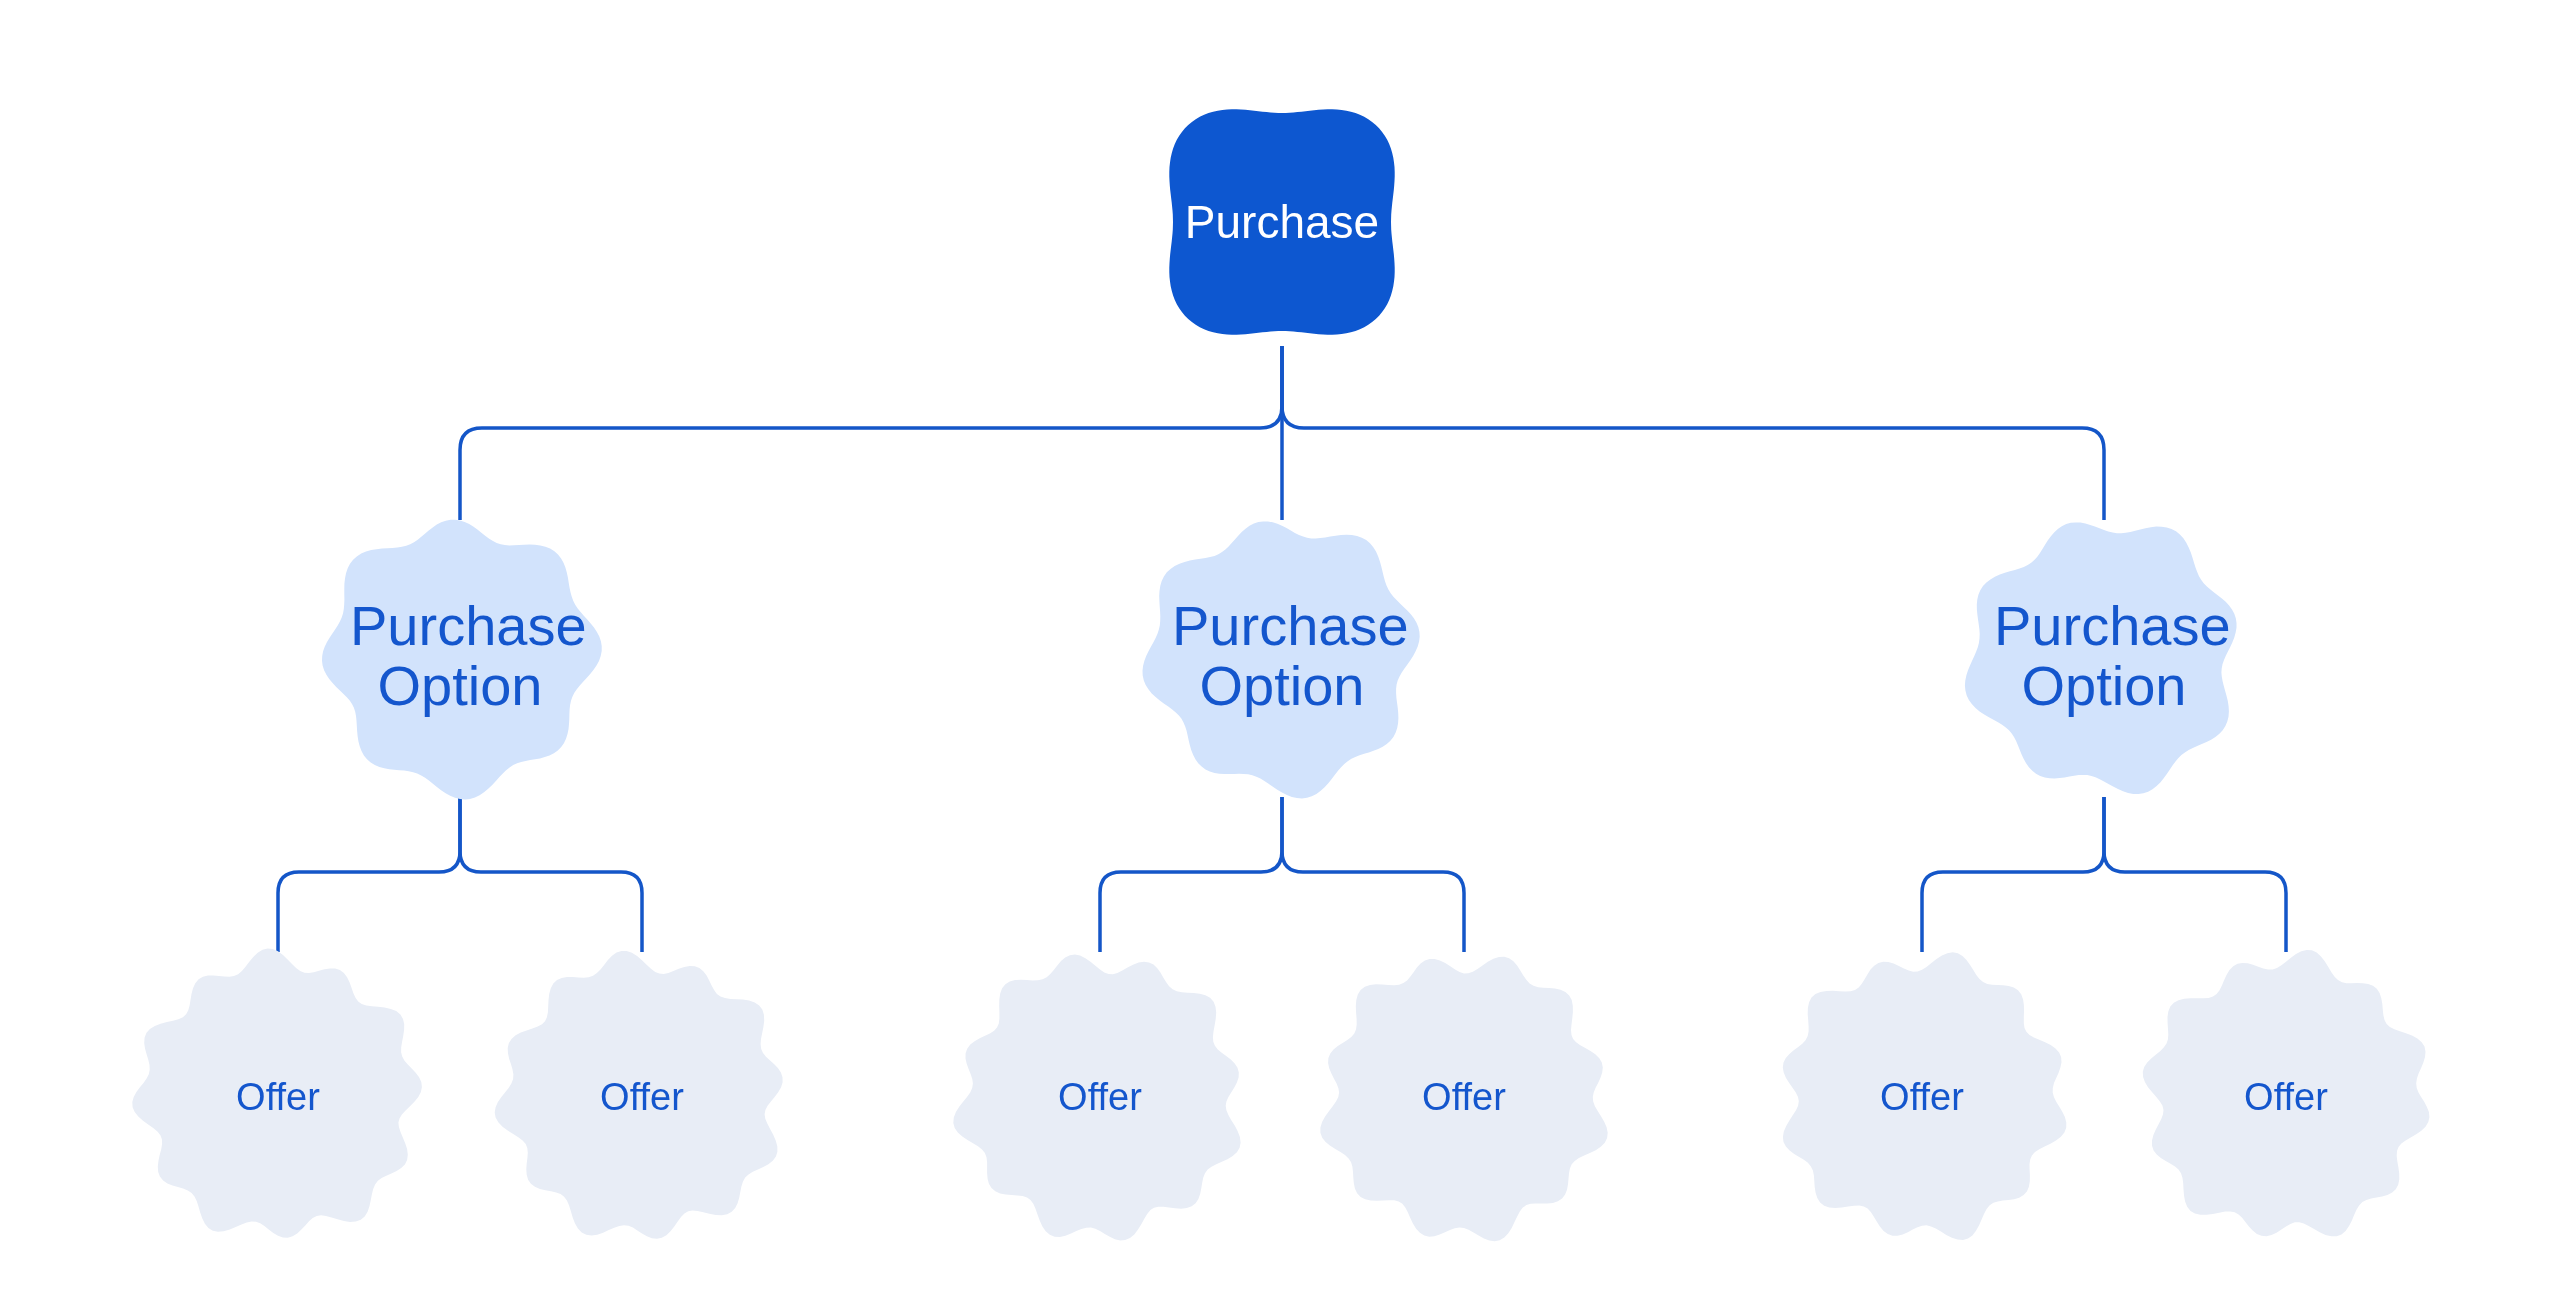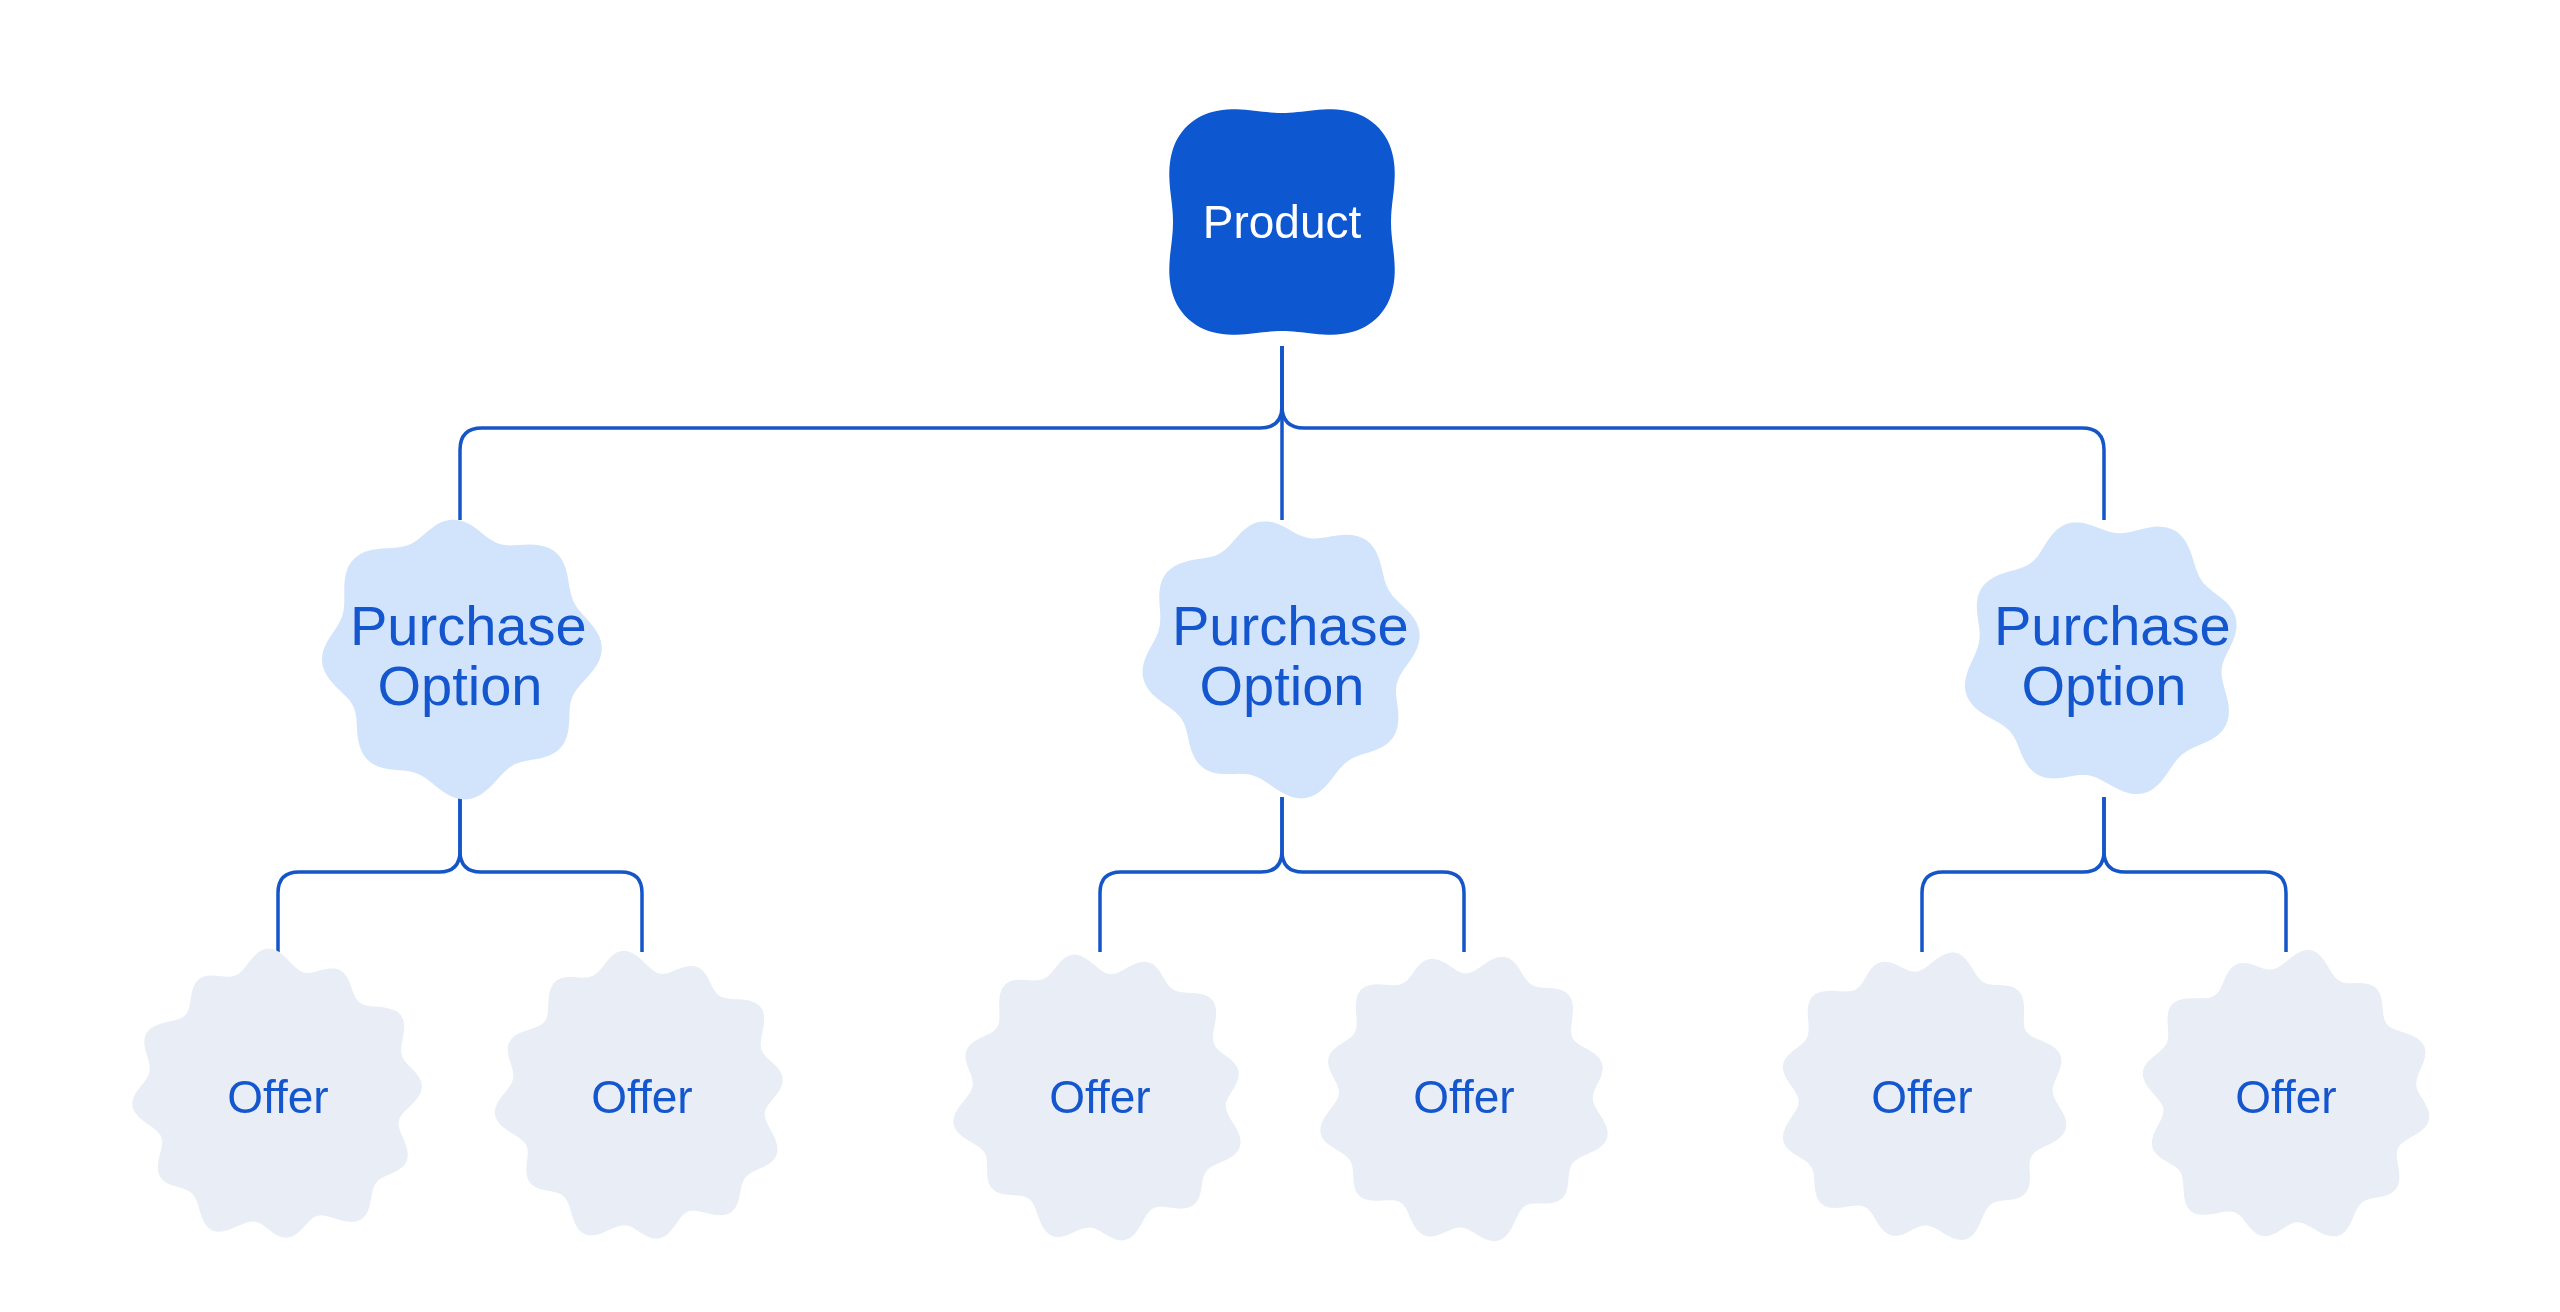--- a/index.html
+++ b/index.html
@@ -38,21 +38,21 @@
     width: 300px;
   }
   .option-label {
     color: var(--label-color, #1456cd);
     font-size: 56px;
     line-height: 60px;
     width: 220px;
   }
   .offer-label {
     color: var(--label-color, #1456cd);
-    font-size: 46px;
+    font-size: 38px;
     line-height: 52px;
     width: 240px;
   }
 </style>
 </head>
 <body>
 
 <div class="canvas">
   <svg id="diagram-svg" width="2560" height="1312" viewBox="0 0 2560 1312">
       <path d="M 1282 346 L 1282 406 Q 1282 428 1260 428 L 482 428 Q 460 428 460 450 L 460 520" fill="none" stroke="#1456c8" stroke-width="3.5"></path>
@@ -69,21 +69,21 @@
       <path d="M1413.1 656.0L1410.2 660.5L1407.2 664.8L1404.3 668.8L1401.6 672.8L1399.4 676.7L1397.7 680.6L1396.6 684.6L1396.1 688.7L1396.1 693.1L1396.4 697.7L1397.0 702.5L1397.7 707.5L1398.2 712.7L1398.4 717.9L1398.1 723.0L1397.2 728.0L1395.6 732.7L1393.4 736.9L1390.4 740.7L1386.8 743.9L1382.7 746.7L1378.2 748.9L1373.5 750.8L1368.8 752.4L1364.1 753.8L1359.6 755.3L1355.3 756.9L1351.4 758.8L1347.7 761.2L1344.3 763.9L1341.1 767.2L1338.0 770.8L1334.9 774.8L1331.7 779.0L1328.3 783.2L1324.6 787.2L1320.7 790.8L1316.4 793.9L1311.8 796.2L1307.0 797.7L1302.0 798.4L1296.9 798.1L1291.9 796.9L1286.9 795.1L1282.0 792.6L1277.3 789.8L1272.9 786.8L1268.6 783.8L1264.4 781.0L1260.4 778.6L1256.4 776.7L1252.3 775.2L1248.1 774.3L1243.7 773.9L1239.1 773.8L1234.4 773.9L1229.4 774.0L1224.4 774.0L1219.4 773.7L1214.5 772.9L1209.8 771.5L1205.5 769.4L1201.6 766.6L1198.2 763.2L1195.4 759.2L1193.1 754.8L1191.2 750.0L1189.8 745.1L1188.6 740.1L1187.6 735.3L1186.5 730.6L1185.2 726.4L1183.5 722.4L1181.5 718.8L1178.9 715.5L1175.8 712.5L1172.2 709.5L1168.3 706.6L1164.1 703.7L1159.8 700.5L1155.6 697.1L1151.7 693.4L1148.4 689.3L1145.7 685.0L1143.8 680.4L1142.7 675.6L1142.5 670.7L1143.1 665.7L1144.4 660.8L1146.2 656.0L1148.5 651.3L1150.9 646.8L1153.3 642.5L1155.5 638.2L1157.4 634.0L1158.8 629.8L1159.8 625.5L1160.2 621.1L1160.3 616.5L1160.1 611.6L1159.7 606.6L1159.4 601.4L1159.2 596.1L1159.5 590.9L1160.3 585.7L1161.7 580.9L1163.9 576.4L1166.8 572.3L1170.5 568.9L1174.7 566.0L1179.5 563.7L1184.6 561.9L1189.9 560.6L1195.2 559.6L1200.5 558.8L1205.5 558.0L1210.1 557.1L1214.5 555.9L1218.4 554.2L1222.0 552.1L1225.4 549.5L1228.6 546.5L1231.7 543.1L1234.9 539.4L1238.2 535.7L1241.7 532.0L1245.5 528.7L1249.5 525.8L1253.9 523.6L1258.4 522.1L1263.1 521.4L1267.9 521.5L1272.7 522.3L1277.4 523.8L1282.0 525.8L1286.5 528.1L1290.8 530.5L1294.9 532.9L1299.0 534.9L1303.1 536.6L1307.1 537.8L1311.3 538.4L1315.7 538.5L1320.3 538.1L1325.2 537.4L1330.3 536.6L1335.6 535.7L1341.0 535.0L1346.5 534.8L1351.8 535.1L1357.0 536.0L1361.8 537.7L1366.2 540.1L1370.0 543.3L1373.3 547.2L1376.0 551.6L1378.2 556.4L1379.9 561.4L1381.3 566.6L1382.5 571.6L1383.7 576.5L1385.0 581.2L1386.5 585.5L1388.4 589.5L1390.7 593.2L1393.4 596.7L1396.6 600.1L1400.0 603.5L1403.6 606.9L1407.3 610.4L1410.8 614.2L1413.9 618.2L1416.4 622.5L1418.3 627.0L1419.4 631.8L1419.7 636.7L1419.1 641.6L1417.7 646.5L1415.6 651.3L1413.1 656.0Z" fill="#d2e3fc" stroke="none"></path>
       <path d="M2225.7 656.0L2223.9 660.2L2222.5 664.3L2221.7 668.4L2221.4 672.5L2221.8 676.8L2222.6 681.2L2223.8 685.9L2225.1 690.7L2226.5 695.8L2227.8 701.0L2228.6 706.3L2228.9 711.6L2228.5 716.7L2227.3 721.6L2225.4 726.1L2222.7 730.2L2219.4 733.8L2215.4 737.0L2211.1 739.7L2206.5 742.0L2201.8 744.1L2197.2 746.0L2192.8 748.0L2188.7 750.1L2184.9 752.4L2181.4 755.1L2178.2 758.2L2175.3 761.7L2172.5 765.6L2169.7 769.7L2166.8 774.1L2163.7 778.3L2160.3 782.4L2156.6 786.1L2152.5 789.3L2148.1 791.7L2143.4 793.3L2138.4 794.0L2133.3 793.9L2128.1 792.9L2123.0 791.3L2118.0 789.1L2113.1 786.6L2108.5 784.0L2104.0 781.5L2099.7 779.2L2095.5 777.3L2091.4 775.9L2087.3 775.1L2083.0 774.9L2078.7 775.1L2074.1 775.7L2069.4 776.5L2064.6 777.4L2059.6 778.1L2054.5 778.4L2049.6 778.3L2044.8 777.5L2040.2 776.0L2036.0 773.7L2032.3 770.8L2028.9 767.3L2026.1 763.2L2023.6 758.8L2021.5 754.3L2019.7 749.7L2017.9 745.2L2016.1 740.9L2014.0 737.0L2011.7 733.4L2009.0 730.2L2005.8 727.4L2002.1 724.7L1998.0 722.3L1993.5 719.8L1988.9 717.2L1984.2 714.4L1979.6 711.4L1975.5 707.9L1971.8 704.1L1968.9 699.9L1966.7 695.4L1965.4 690.6L1964.9 685.6L1965.3 680.5L1966.4 675.3L1968.0 670.3L1970.0 665.4L1972.2 660.6L1974.3 656.0L1976.2 651.5L1977.8 647.2L1978.9 642.9L1979.5 638.5L1979.7 634.1L1979.4 629.5L1978.8 624.8L1978.1 619.9L1977.4 614.8L1976.9 609.7L1976.8 604.6L1977.3 599.6L1978.4 594.8L1980.3 590.3L1983.0 586.1L1986.4 582.5L1990.4 579.4L1994.9 576.8L1999.8 574.6L2004.9 572.8L2009.9 571.3L2014.9 569.9L2019.5 568.5L2023.8 566.9L2027.7 565.1L2031.2 562.8L2034.3 560.1L2037.1 556.9L2039.8 553.2L2042.3 549.2L2044.9 544.9L2047.7 540.6L2050.7 536.4L2054.1 532.5L2057.8 529.0L2061.8 526.2L2066.2 524.1L2070.8 522.8L2075.6 522.4L2080.5 522.6L2085.4 523.5L2090.2 524.9L2094.9 526.6L2099.5 528.3L2104.0 530.1L2108.3 531.5L2112.6 532.6L2116.9 533.2L2121.3 533.2L2125.7 532.8L2130.4 531.9L2135.2 530.8L2140.3 529.4L2145.5 528.2L2150.9 527.2L2156.3 526.6L2161.6 526.7L2166.7 527.4L2171.5 529.0L2176.0 531.3L2179.9 534.5L2183.4 538.3L2186.3 542.7L2188.7 547.6L2190.8 552.6L2192.5 557.7L2194.0 562.8L2195.5 567.6L2197.2 572.1L2199.0 576.3L2201.3 580.0L2203.9 583.4L2206.9 586.6L2210.4 589.5L2214.1 592.4L2218.0 595.4L2221.9 598.5L2225.7 601.8L2229.1 605.4L2232.0 609.4L2234.3 613.7L2235.8 618.2L2236.5 623.0L2236.5 627.8L2235.6 632.8L2234.2 637.7L2232.3 642.5L2230.1 647.2L2227.8 651.7L2225.7 656.0Z" fill="#d2e3fc" stroke="none"></path>
       <path d="M418.3 1097.0L414.4 1101.8L410.0 1106.2L405.6 1110.4L401.9 1114.4L399.5 1118.4L398.4 1122.6L398.9 1127.1L400.5 1132.1L402.8 1137.6L405.2 1143.3L407.1 1149.1L407.8 1154.8L407.1 1160.0L404.9 1164.5L401.2 1168.1L396.6 1171.1L391.4 1173.5L386.3 1175.7L381.6 1178.0L377.9 1180.8L375.1 1184.4L373.2 1188.9L371.9 1194.2L370.8 1200.1L369.5 1206.1L367.6 1211.7L364.7 1216.4L360.8 1219.7L355.8 1221.6L350.1 1221.9L343.9 1221.0L337.6 1219.3L331.6 1217.4L326.0 1215.9L321.1 1215.3L316.7 1216.0L312.7 1218.1L309.0 1221.3L305.3 1225.4L301.4 1229.6L297.2 1233.5L292.6 1236.3L287.8 1237.7L282.9 1237.5L278.0 1235.8L273.3 1233.0L268.7 1229.5L264.4 1226.1L260.2 1223.3L256.0 1221.7L251.6 1221.4L246.7 1222.4L241.5 1224.5L235.7 1227.0L229.8 1229.5L223.7 1231.3L218.0 1231.8L212.8 1230.7L208.4 1227.9L204.9 1223.7L202.2 1218.3L200.2 1212.4L198.5 1206.4L196.7 1201.0L194.5 1196.5L191.6 1192.9L187.8 1190.4L183.1 1188.6L177.9 1187.1L172.5 1185.5L167.4 1183.4L163.1 1180.5L159.9 1176.6L158.2 1171.9L157.8 1166.4L158.5 1160.5L159.8 1154.6L161.3 1149.0L162.1 1143.8L161.9 1139.2L160.4 1135.2L157.4 1131.6L153.2 1128.1L148.2 1124.6L143.0 1120.8L138.3 1116.6L134.7 1112.1L132.6 1107.2L132.3 1102.1L133.7 1097.0L136.4 1092.1L139.9 1087.3L143.5 1082.9L146.6 1078.5L148.8 1074.2L149.7 1069.7L149.5 1065.0L148.3 1059.8L146.6 1054.3L145.0 1048.6L144.2 1042.9L144.6 1037.6L146.5 1032.8L149.9 1028.9L154.8 1025.9L160.6 1023.7L166.9 1022.1L173.0 1020.7L178.4 1019.2L182.9 1017.2L186.1 1014.3L188.3 1010.3L189.6 1005.5L190.5 999.9L191.5 994.0L193.0 988.2L195.3 983.2L198.6 979.3L202.9 976.7L207.9 975.5L213.3 975.4L218.9 975.9L224.4 976.6L229.4 976.8L234.0 976.1L238.1 974.2L241.9 971.0L245.5 966.7L249.3 961.8L253.3 956.9L257.7 952.7L262.5 949.7L267.6 948.4L272.8 949.0L278.0 951.3L283.0 954.9L287.6 959.4L292.0 964.0L296.1 968.0L300.2 971.0L304.4 972.7L308.9 973.0L313.8 972.2L319.0 970.8L324.5 969.3L330.0 968.4L335.2 968.6L339.9 970.1L343.9 973.0L347.1 977.3L349.6 982.4L351.6 987.9L353.4 993.2L355.5 997.8L358.2 1001.5L361.7 1004.0L366.3 1005.5L371.9 1006.3L378.1 1006.8L384.6 1007.5L390.8 1008.9L396.2 1011.1L400.4 1014.5L403.0 1018.9L404.2 1024.1L404.1 1029.9L403.2 1035.9L402.1 1041.8L401.2 1047.2L401.1 1052.2L402.2 1056.6L404.5 1060.7L407.8 1064.6L411.7 1068.6L415.7 1072.7L419.1 1077.2L421.3 1081.9L421.9 1086.9L420.9 1092.0L418.3 1097.0Z" fill="#e8edf6" stroke="none"></path>
       <path d="M774.6 1097.0L770.9 1101.5L767.6 1105.8L765.4 1110.0L764.6 1114.2L765.3 1118.7L767.3 1123.6L770.1 1128.9L773.1 1134.6L775.7 1140.4L777.3 1146.2L777.4 1151.7L775.9 1156.6L772.8 1160.8L768.4 1164.2L763.3 1167.0L757.9 1169.4L752.8 1171.7L748.5 1174.4L745.2 1177.6L742.9 1181.7L741.4 1186.5L740.3 1191.9L739.2 1197.7L737.6 1203.2L735.2 1208.1L731.7 1211.8L727.2 1214.2L721.7 1215.2L715.7 1214.9L709.4 1213.7L703.3 1212.2L697.6 1211.0L692.5 1210.5L688.2 1211.3L684.4 1213.5L681.0 1217.0L677.7 1221.5L674.3 1226.5L670.5 1231.2L666.4 1235.2L661.8 1237.8L656.9 1238.8L651.9 1238.2L646.9 1236.3L642.0 1233.5L637.3 1230.4L632.9 1227.6L628.5 1225.8L624.0 1225.2L619.3 1225.9L614.2 1227.7L608.8 1230.1L603.1 1232.7L597.3 1234.7L591.6 1235.5L586.3 1234.8L581.7 1232.5L577.9 1228.5L574.9 1223.2L572.6 1217.2L570.8 1211.0L569.0 1205.3L566.9 1200.4L564.1 1196.7L560.6 1194.1L556.1 1192.4L551.0 1191.3L545.4 1190.3L539.9 1188.9L534.9 1186.8L530.9 1183.8L528.1 1179.7L526.7 1174.8L526.3 1169.3L526.7 1163.5L527.4 1157.9L527.8 1152.7L527.3 1148.1L525.7 1144.0L522.6 1140.5L518.3 1137.2L513.2 1133.9L507.7 1130.5L502.5 1126.7L498.3 1122.3L495.6 1117.6L494.7 1112.5L495.6 1107.2L497.9 1102.0L501.4 1097.0L505.2 1092.2L508.8 1087.7L511.5 1083.3L513.1 1078.9L513.4 1074.3L512.5 1069.5L511.0 1064.3L509.2 1058.9L508.0 1053.5L507.7 1048.1L508.8 1043.2L511.5 1038.9L515.6 1035.3L520.8 1032.6L526.6 1030.4L532.4 1028.5L537.7 1026.6L542.0 1024.3L545.0 1021.2L546.9 1017.2L547.9 1012.2L548.2 1006.5L548.5 1000.2L549.2 994.0L550.8 988.3L553.3 983.5L557.0 980.0L561.7 977.9L567.0 977.0L572.8 977.1L578.4 977.5L583.8 977.7L588.7 977.3L593.0 975.8L596.9 973.1L600.5 969.4L604.1 964.9L607.9 960.1L612.0 955.8L616.5 952.6L621.5 950.9L626.6 950.9L631.9 952.7L637.1 956.0L642.0 960.2L646.6 964.7L651.0 968.8L655.2 971.9L659.3 973.6L663.7 973.9L668.4 972.9L673.4 971.0L678.8 968.8L684.3 966.9L689.7 965.9L694.8 966.2L699.4 968.0L703.3 971.2L706.6 975.6L709.2 980.5L711.6 985.6L714.1 990.1L716.9 993.9L720.5 996.5L725.0 998.1L730.4 998.9L736.4 999.2L742.9 999.6L749.1 1000.6L754.7 1002.4L759.2 1005.4L762.3 1009.6L763.9 1014.8L764.2 1020.7L763.4 1026.9L762.2 1033.1L761.0 1038.9L760.6 1044.2L761.2 1048.9L763.0 1053.0L766.0 1056.7L769.8 1060.3L774.0 1064.1L777.9 1068.1L780.9 1072.5L782.5 1077.3L782.6 1082.2L781.1 1087.3L778.2 1092.2L774.6 1097.0Z" fill="#e8edf6" stroke="none"></path>
       <path d="M1228.4 1097.0L1226.4 1101.4L1225.7 1105.8L1226.4 1110.3L1228.4 1115.0L1231.3 1120.2L1234.7 1125.6L1237.7 1131.3L1239.9 1137.1L1240.6 1142.7L1239.6 1147.8L1236.9 1152.3L1232.7 1156.1L1227.5 1159.2L1221.8 1161.8L1216.3 1164.2L1211.5 1166.7L1207.7 1169.6L1205.0 1173.3L1203.2 1177.7L1202.2 1182.7L1201.3 1188.2L1200.2 1193.8L1198.4 1198.9L1195.6 1203.2L1191.7 1206.3L1186.8 1208.1L1181.1 1208.7L1175.1 1208.3L1169.0 1207.5L1163.4 1206.7L1158.3 1206.7L1154.0 1207.7L1150.4 1210.1L1147.2 1213.9L1144.3 1218.7L1141.3 1224.2L1138.0 1229.6L1134.3 1234.4L1130.0 1238.1L1125.2 1240.1L1120.2 1240.4L1114.9 1239.2L1109.8 1236.8L1104.8 1233.9L1100.0 1231.0L1095.4 1228.7L1090.9 1227.6L1086.3 1227.7L1081.4 1229.0L1076.3 1231.1L1071.0 1233.6L1065.4 1235.7L1059.9 1236.9L1054.6 1236.7L1049.8 1234.8L1045.7 1231.3L1042.4 1226.4L1039.7 1220.6L1037.5 1214.5L1035.5 1208.7L1033.3 1203.8L1030.5 1200.0L1027.0 1197.5L1022.6 1196.0L1017.4 1195.4L1011.7 1195.1L1005.7 1194.6L1000.1 1193.4L995.3 1191.3L991.5 1188.1L988.9 1183.8L987.6 1178.7L987.1 1173.1L987.1 1167.5L987.1 1162.2L986.5 1157.3L984.9 1153.1L982.0 1149.5L978.0 1146.3L973.0 1143.2L967.5 1140.0L962.3 1136.5L957.8 1132.5L954.7 1127.9L953.3 1122.9L953.8 1117.5L955.9 1112.1L959.2 1106.8L963.1 1101.8L967.0 1097.0L970.2 1092.5L972.2 1088.1L972.9 1083.6L972.3 1079.1L970.7 1074.2L968.6 1069.1L966.7 1063.8L965.5 1058.4L965.6 1053.3L967.2 1048.7L970.3 1044.6L974.6 1041.2L979.7 1038.3L985.0 1035.8L989.9 1033.5L994.1 1030.8L997.0 1027.5L998.8 1023.4L999.4 1018.4L999.4 1012.6L999.2 1006.2L999.3 999.7L1000.2 993.6L1002.1 988.3L1005.4 984.2L1009.7 981.5L1015.0 980.1L1020.9 979.7L1026.9 980.0L1032.7 980.4L1037.9 980.3L1042.6 979.3L1046.7 977.3L1050.3 974.1L1053.8 970.0L1057.3 965.5L1061.0 961.1L1065.2 957.5L1069.9 955.3L1074.9 954.6L1080.1 955.6L1085.4 958.2L1090.5 961.8L1095.4 965.8L1100.0 969.6L1104.3 972.5L1108.6 974.1L1112.9 974.2L1117.4 972.9L1122.3 970.5L1127.5 967.5L1133.0 964.7L1138.6 962.6L1144.0 961.7L1149.0 962.4L1153.5 964.6L1157.3 968.3L1160.6 972.8L1163.4 977.7L1166.2 982.3L1169.1 986.3L1172.6 989.3L1176.8 991.2L1181.8 992.2L1187.6 992.7L1193.7 993.0L1199.8 993.7L1205.4 995.2L1210.1 997.8L1213.6 1001.7L1215.5 1006.7L1216.2 1012.6L1215.7 1019.0L1214.6 1025.4L1213.5 1031.5L1212.9 1037.0L1213.3 1041.8L1214.9 1045.8L1217.8 1049.4L1221.7 1052.7L1226.2 1056.0L1230.8 1059.5L1234.7 1063.4L1237.5 1067.8L1238.8 1072.5L1238.6 1077.5L1236.9 1082.6L1234.3 1087.6L1231.2 1092.4L1228.4 1097.0Z" fill="#e8edf6" stroke="none"></path>
       <path d="M1592.8 1097.0L1593.2 1101.5L1594.9 1106.2L1597.7 1111.0L1601.0 1116.2L1604.2 1121.7L1606.6 1127.3L1607.7 1132.8L1607.1 1138.0L1604.8 1142.7L1600.8 1146.8L1595.7 1150.2L1589.9 1153.0L1584.1 1155.6L1578.9 1158.1L1574.7 1160.9L1571.7 1164.3L1569.9 1168.4L1569.0 1173.3L1568.5 1178.7L1568.0 1184.3L1567.0 1189.8L1565.1 1194.6L1562.1 1198.6L1557.9 1201.3L1552.9 1202.9L1547.2 1203.5L1541.4 1203.5L1535.8 1203.4L1530.7 1203.8L1526.4 1205.1L1522.8 1207.6L1519.8 1211.4L1517.2 1216.4L1514.5 1222.1L1511.7 1227.9L1508.3 1233.3L1504.3 1237.6L1499.7 1240.3L1494.7 1241.3L1489.3 1240.6L1483.9 1238.5L1478.6 1235.5L1473.5 1232.4L1468.6 1229.7L1464.0 1228.0L1459.4 1227.4L1454.8 1228.2L1450.0 1230.0L1445.0 1232.3L1439.7 1234.6L1434.4 1236.2L1429.2 1236.7L1424.3 1235.6L1419.9 1232.8L1416.1 1228.7L1412.9 1223.4L1410.2 1217.8L1407.8 1212.2L1405.3 1207.4L1402.4 1203.8L1398.7 1201.4L1394.3 1200.3L1389.0 1200.2L1383.1 1200.5L1376.9 1200.8L1370.8 1200.6L1365.2 1199.3L1360.6 1196.9L1357.1 1193.2L1354.9 1188.5L1353.8 1183.1L1353.3 1177.4L1353.0 1171.9L1352.4 1166.7L1351.1 1162.2L1348.6 1158.4L1345.0 1155.0L1340.5 1152.0L1335.3 1149.0L1330.2 1145.7L1325.6 1142.0L1322.2 1137.7L1320.4 1132.8L1320.4 1127.5L1322.1 1122.0L1325.1 1116.5L1328.9 1111.2L1332.7 1106.2L1336.0 1101.5L1338.3 1097.0L1339.1 1092.6L1338.4 1088.2L1336.6 1083.6L1334.0 1078.7L1331.4 1073.6L1329.2 1068.3L1328.1 1063.1L1328.4 1058.1L1330.3 1053.5L1333.5 1049.5L1337.8 1046.0L1342.6 1042.9L1347.3 1040.1L1351.3 1037.1L1354.3 1033.6L1356.0 1029.5L1356.7 1024.6L1356.6 1019.0L1356.1 1012.7L1355.8 1006.2L1356.3 1000.0L1357.8 994.4L1360.6 990.0L1364.8 986.8L1370.0 985.0L1376.0 984.3L1382.3 984.5L1388.4 985.0L1394.1 985.2L1399.1 984.7L1403.4 983.1L1407.1 980.4L1410.4 976.6L1413.6 972.2L1416.9 967.6L1420.6 963.6L1424.9 960.5L1429.6 958.9L1434.6 958.9L1439.9 960.4L1445.2 963.1L1450.3 966.3L1455.1 969.6L1459.6 972.1L1464.0 973.4L1468.3 973.3L1472.8 971.7L1477.5 968.9L1482.5 965.4L1487.8 961.8L1493.4 958.8L1498.9 957.0L1504.2 956.8L1509.1 958.3L1513.4 961.3L1517.1 965.6L1520.3 970.5L1523.3 975.4L1526.3 979.8L1529.6 983.4L1533.5 985.8L1538.1 987.2L1543.3 987.8L1549.1 988.1L1554.9 988.6L1560.5 989.8L1565.4 992.0L1569.2 995.4L1571.7 1000.1L1572.8 1005.7L1572.9 1011.9L1572.3 1018.3L1571.5 1024.5L1571.0 1030.1L1571.5 1034.9L1573.1 1039.0L1576.1 1042.3L1580.3 1045.2L1585.3 1048.0L1590.5 1051.0L1595.3 1054.3L1599.3 1058.2L1601.8 1062.6L1602.8 1067.5L1602.2 1072.6L1600.5 1077.8L1598.1 1082.9L1595.6 1087.8L1593.7 1092.5L1592.8 1097.0Z" fill="#e8edf6" stroke="none"></path>
       <path d="M2053.9 1097.0L2056.2 1101.7L2059.2 1106.6L2062.3 1111.7L2064.9 1117.1L2066.3 1122.5L2066.2 1127.7L2064.4 1132.5L2060.9 1136.8L2056.0 1140.5L2050.4 1143.7L2044.6 1146.5L2039.3 1149.2L2035.0 1152.1L2031.9 1155.4L2030.2 1159.4L2029.5 1164.2L2029.6 1169.6L2029.9 1175.4L2029.8 1181.2L2028.9 1186.7L2026.9 1191.4L2023.6 1195.1L2019.2 1197.7L2014.1 1199.2L2008.5 1200.1L2002.9 1200.6L1997.8 1201.4L1993.4 1202.8L1989.7 1205.3L1986.6 1208.9L1984.1 1213.7L1981.7 1219.3L1979.1 1225.2L1976.0 1230.7L1972.4 1235.4L1968.0 1238.5L1963.0 1240.0L1957.6 1239.6L1951.9 1237.8L1946.3 1234.9L1940.9 1231.6L1935.8 1228.6L1931.0 1226.4L1926.5 1225.3L1922.0 1225.7L1917.5 1227.2L1912.7 1229.6L1907.8 1232.2L1902.7 1234.5L1897.5 1235.8L1892.5 1235.7L1887.8 1234.1L1883.6 1230.9L1879.9 1226.6L1876.7 1221.6L1873.7 1216.5L1870.8 1212.1L1867.6 1208.6L1863.8 1206.4L1859.3 1205.5L1854.1 1205.7L1848.1 1206.6L1841.7 1207.5L1835.3 1207.9L1829.3 1207.4L1824.2 1205.7L1820.1 1202.5L1817.3 1198.1L1815.6 1192.8L1814.7 1187.0L1814.3 1181.1L1813.9 1175.6L1812.9 1170.6L1810.9 1166.4L1807.9 1162.8L1803.9 1159.8L1799.2 1156.9L1794.2 1153.9L1789.6 1150.5L1785.9 1146.6L1783.5 1142.0L1782.9 1136.9L1783.8 1131.5L1786.2 1125.9L1789.4 1120.4L1792.9 1115.1L1796.0 1110.2L1798.1 1105.7L1798.8 1101.3L1798.0 1097.0L1795.8 1092.6L1792.7 1088.0L1789.2 1083.0L1786.0 1077.9L1783.7 1072.6L1782.8 1067.4L1783.5 1062.5L1785.8 1058.0L1789.4 1053.9L1793.7 1050.3L1798.2 1047.0L1802.3 1043.7L1805.5 1040.2L1807.6 1036.2L1808.6 1031.5L1808.6 1026.2L1808.2 1020.2L1807.7 1014.0L1807.9 1007.8L1809.1 1002.2L1811.5 997.5L1815.4 994.0L1820.5 991.9L1826.5 990.9L1832.9 990.8L1839.3 991.2L1845.3 991.5L1850.6 991.2L1855.0 989.9L1858.7 987.4L1861.8 983.7L1864.6 979.2L1867.4 974.4L1870.5 969.6L1874.2 965.7L1878.4 963.0L1883.2 961.7L1888.3 962.0L1893.6 963.6L1898.9 965.9L1903.9 968.5L1908.7 970.6L1913.2 971.7L1917.6 971.5L1922.0 969.8L1926.5 966.9L1931.4 963.1L1936.5 959.1L1941.9 955.6L1947.4 953.2L1952.8 952.3L1957.8 953.2L1962.5 955.9L1966.5 959.9L1970.1 964.9L1973.3 970.1L1976.3 975.1L1979.5 979.1L1983.1 982.1L1987.3 984.0L1992.1 984.8L1997.5 985.1L2003.1 985.3L2008.7 986.0L2013.8 987.6L2018.0 990.3L2021.2 994.3L2023.1 999.4L2023.9 1005.2L2024.0 1011.4L2023.8 1017.5L2023.8 1023.1L2024.5 1027.9L2026.4 1031.8L2029.5 1034.9L2033.9 1037.5L2039.3 1039.8L2045.1 1042.2L2050.7 1045.0L2055.5 1048.4L2059.1 1052.5L2061.1 1057.1L2061.5 1062.2L2060.4 1067.6L2058.5 1072.9L2056.1 1078.2L2054.0 1083.1L2052.8 1087.9L2052.7 1092.4L2053.9 1097.0Z" fill="#e8edf6" stroke="none"></path>
       <path d="M2421.1 1097.0L2424.2 1101.8L2426.9 1106.9L2428.9 1112.0L2429.4 1117.2L2428.3 1122.1L2425.5 1126.7L2421.3 1130.7L2416.2 1134.3L2410.7 1137.5L2405.6 1140.5L2401.4 1143.6L2398.5 1147.1L2397.0 1151.1L2396.7 1155.9L2397.3 1161.3L2398.4 1167.2L2399.2 1173.3L2399.3 1179.3L2398.2 1184.7L2395.8 1189.2L2392.2 1192.6L2387.4 1195.0L2382.1 1196.5L2376.5 1197.5L2371.1 1198.5L2366.4 1199.9L2362.4 1202.1L2359.1 1205.4L2356.5 1209.8L2354.1 1215.0L2351.8 1220.7L2349.0 1226.1L2345.6 1230.9L2341.5 1234.4L2336.7 1236.2L2331.3 1236.3L2325.5 1234.9L2319.7 1232.2L2314.1 1229.0L2308.7 1225.9L2303.8 1223.5L2299.2 1222.2L2294.8 1222.3L2290.4 1223.9L2286.0 1226.5L2281.4 1229.6L2276.5 1232.7L2271.5 1235.1L2266.4 1236.2L2261.5 1235.8L2256.9 1233.9L2252.7 1230.6L2248.9 1226.4L2245.4 1221.9L2242.1 1217.7L2238.6 1214.4L2234.7 1212.2L2230.2 1211.4L2225.1 1211.6L2219.2 1212.7L2212.9 1213.9L2206.5 1214.8L2200.4 1214.8L2194.9 1213.6L2190.5 1210.9L2187.2 1206.7L2185.1 1201.5L2184.0 1195.5L2183.5 1189.3L2183.2 1183.3L2182.5 1177.9L2181.0 1173.3L2178.5 1169.5L2175.0 1166.4L2170.6 1163.7L2165.7 1161.0L2160.9 1158.0L2156.7 1154.6L2153.6 1150.5L2152.0 1145.8L2152.0 1140.5L2153.4 1135.0L2155.8 1129.5L2158.7 1124.1L2161.3 1119.0L2163.0 1114.3L2163.5 1109.9L2162.4 1105.6L2159.9 1101.4L2156.3 1097.0L2152.2 1092.3L2148.2 1087.4L2145.0 1082.2L2143.1 1076.9L2142.8 1071.7L2144.2 1066.9L2147.2 1062.4L2151.2 1058.4L2155.7 1054.7L2160.1 1051.2L2163.7 1047.6L2166.4 1043.7L2167.9 1039.4L2168.3 1034.4L2168.0 1028.9L2167.6 1023.0L2167.5 1017.1L2168.3 1011.5L2170.3 1006.6L2173.8 1002.8L2178.5 1000.2L2184.2 998.7L2190.6 998.2L2197.1 998.2L2203.2 998.3L2208.6 997.9L2213.0 996.6L2216.6 994.1L2219.4 990.4L2221.8 985.7L2224.0 980.4L2226.5 975.0L2229.5 970.1L2233.2 966.3L2237.5 963.8L2242.4 962.9L2247.7 963.3L2253.0 964.8L2258.3 966.8L2263.3 968.5L2268.1 969.6L2272.6 969.5L2277.0 968.1L2281.4 965.3L2286.0 961.7L2290.9 957.7L2296.0 954.0L2301.3 951.2L2306.7 949.9L2311.9 950.3L2316.7 952.6L2321.0 956.5L2324.9 961.4L2328.3 966.9L2331.4 972.2L2334.6 976.7L2338.0 980.1L2342.0 982.2L2346.5 983.2L2351.6 983.3L2357.1 983.1L2362.8 983.2L2368.2 983.9L2373.0 985.7L2376.8 988.8L2379.6 993.1L2381.3 998.3L2382.3 1004.0L2382.8 1009.9L2383.4 1015.3L2384.5 1020.1L2386.6 1023.9L2389.9 1027.0L2394.4 1029.3L2399.9 1031.3L2405.9 1033.2L2412.0 1035.5L2417.4 1038.5L2421.7 1042.2L2424.5 1046.6L2425.5 1051.7L2425.0 1057.1L2423.3 1062.8L2421.0 1068.3L2418.6 1073.6L2416.9 1078.6L2416.2 1083.3L2416.7 1087.9L2418.5 1092.4L2421.1 1097.0Z" fill="#e8edf6" stroke="none"></path>
     </svg>
 
-  <div class="node-label root-label" style="left:1282px; top:222px;">Product</div>
+  <div class="node-label root-label" style="left:1282px; top:222px;">Purchase</div>
 
   <div class="node-label option-label" style="left:460px; top:656px;">Purchase Option</div>
   <div class="node-label option-label" style="left:1282px; top:656px;">Purchase Option</div>
   <div class="node-label option-label" style="left:2104px; top:656px;">Purchase Option</div>
 
   <div class="node-label offer-label" style="left:278px; top:1097px;">Offer</div>
   <div class="node-label offer-label" style="left:642px; top:1097px;">Offer</div>
   <div class="node-label offer-label" style="left:1100px; top:1097px;">Offer</div>
   <div class="node-label offer-label" style="left:1464px; top:1097px;">Offer</div>
   <div class="node-label offer-label" style="left:1922px; top:1097px;">Offer</div>

